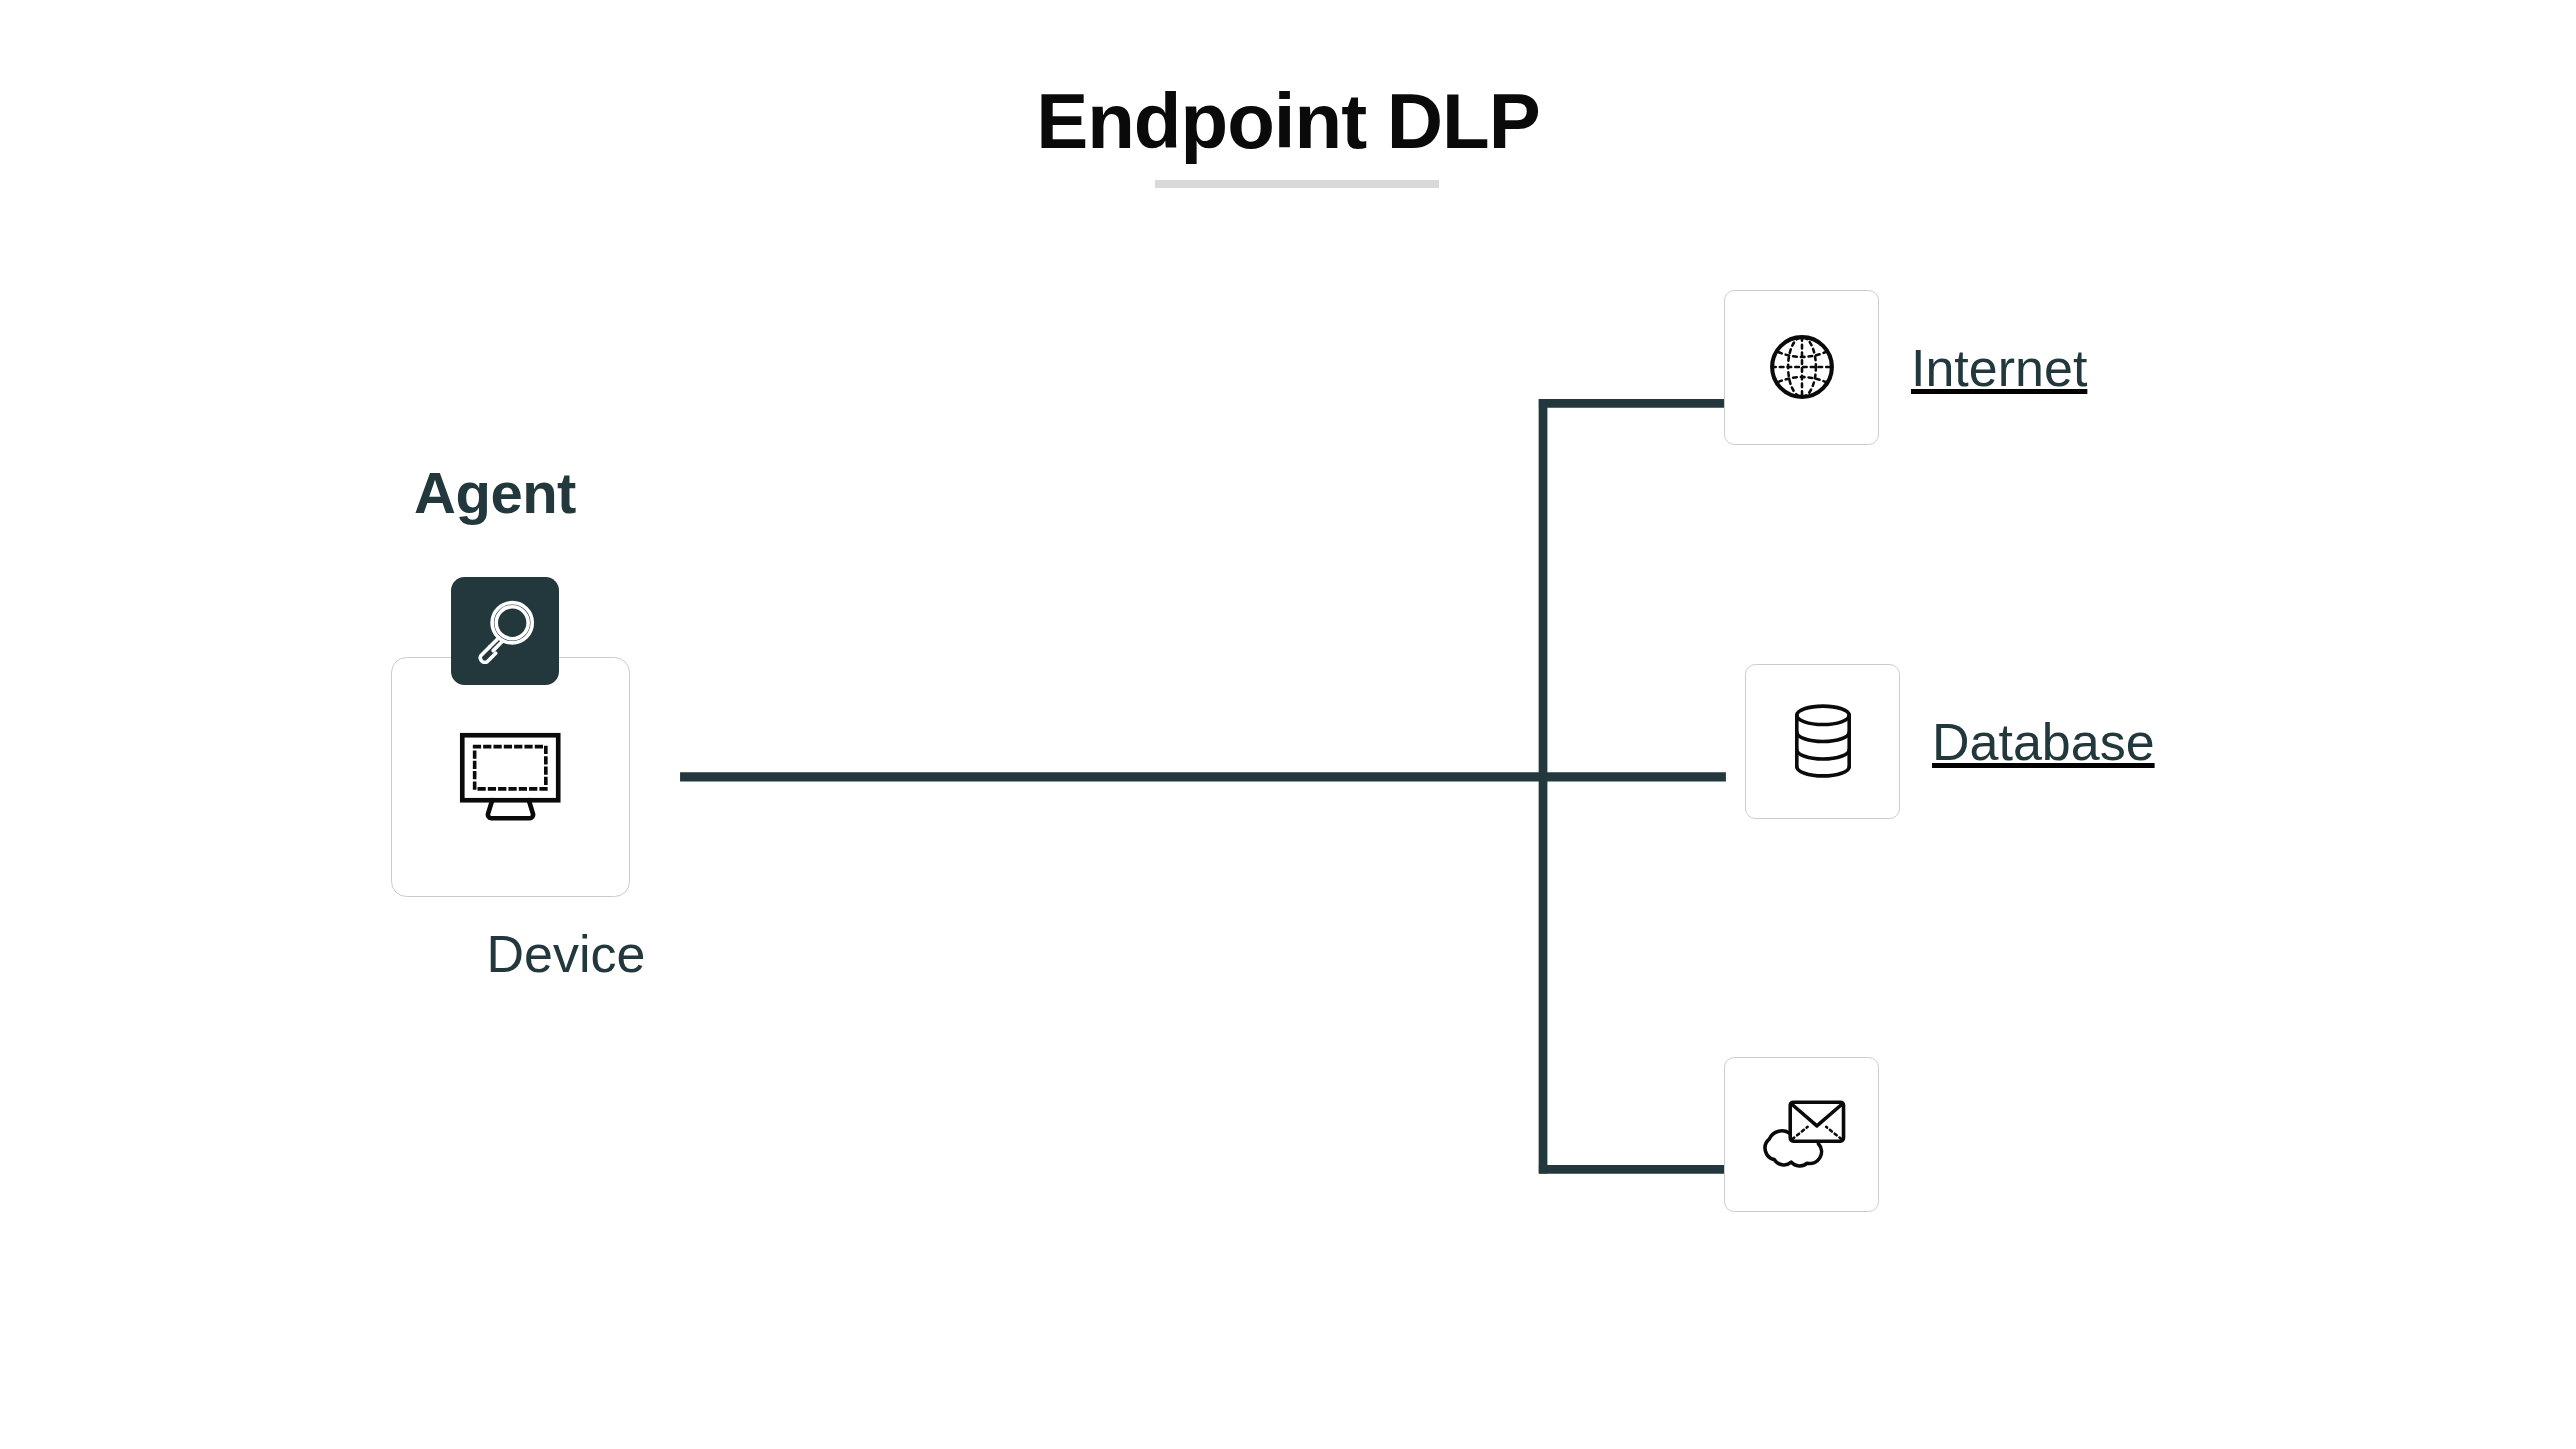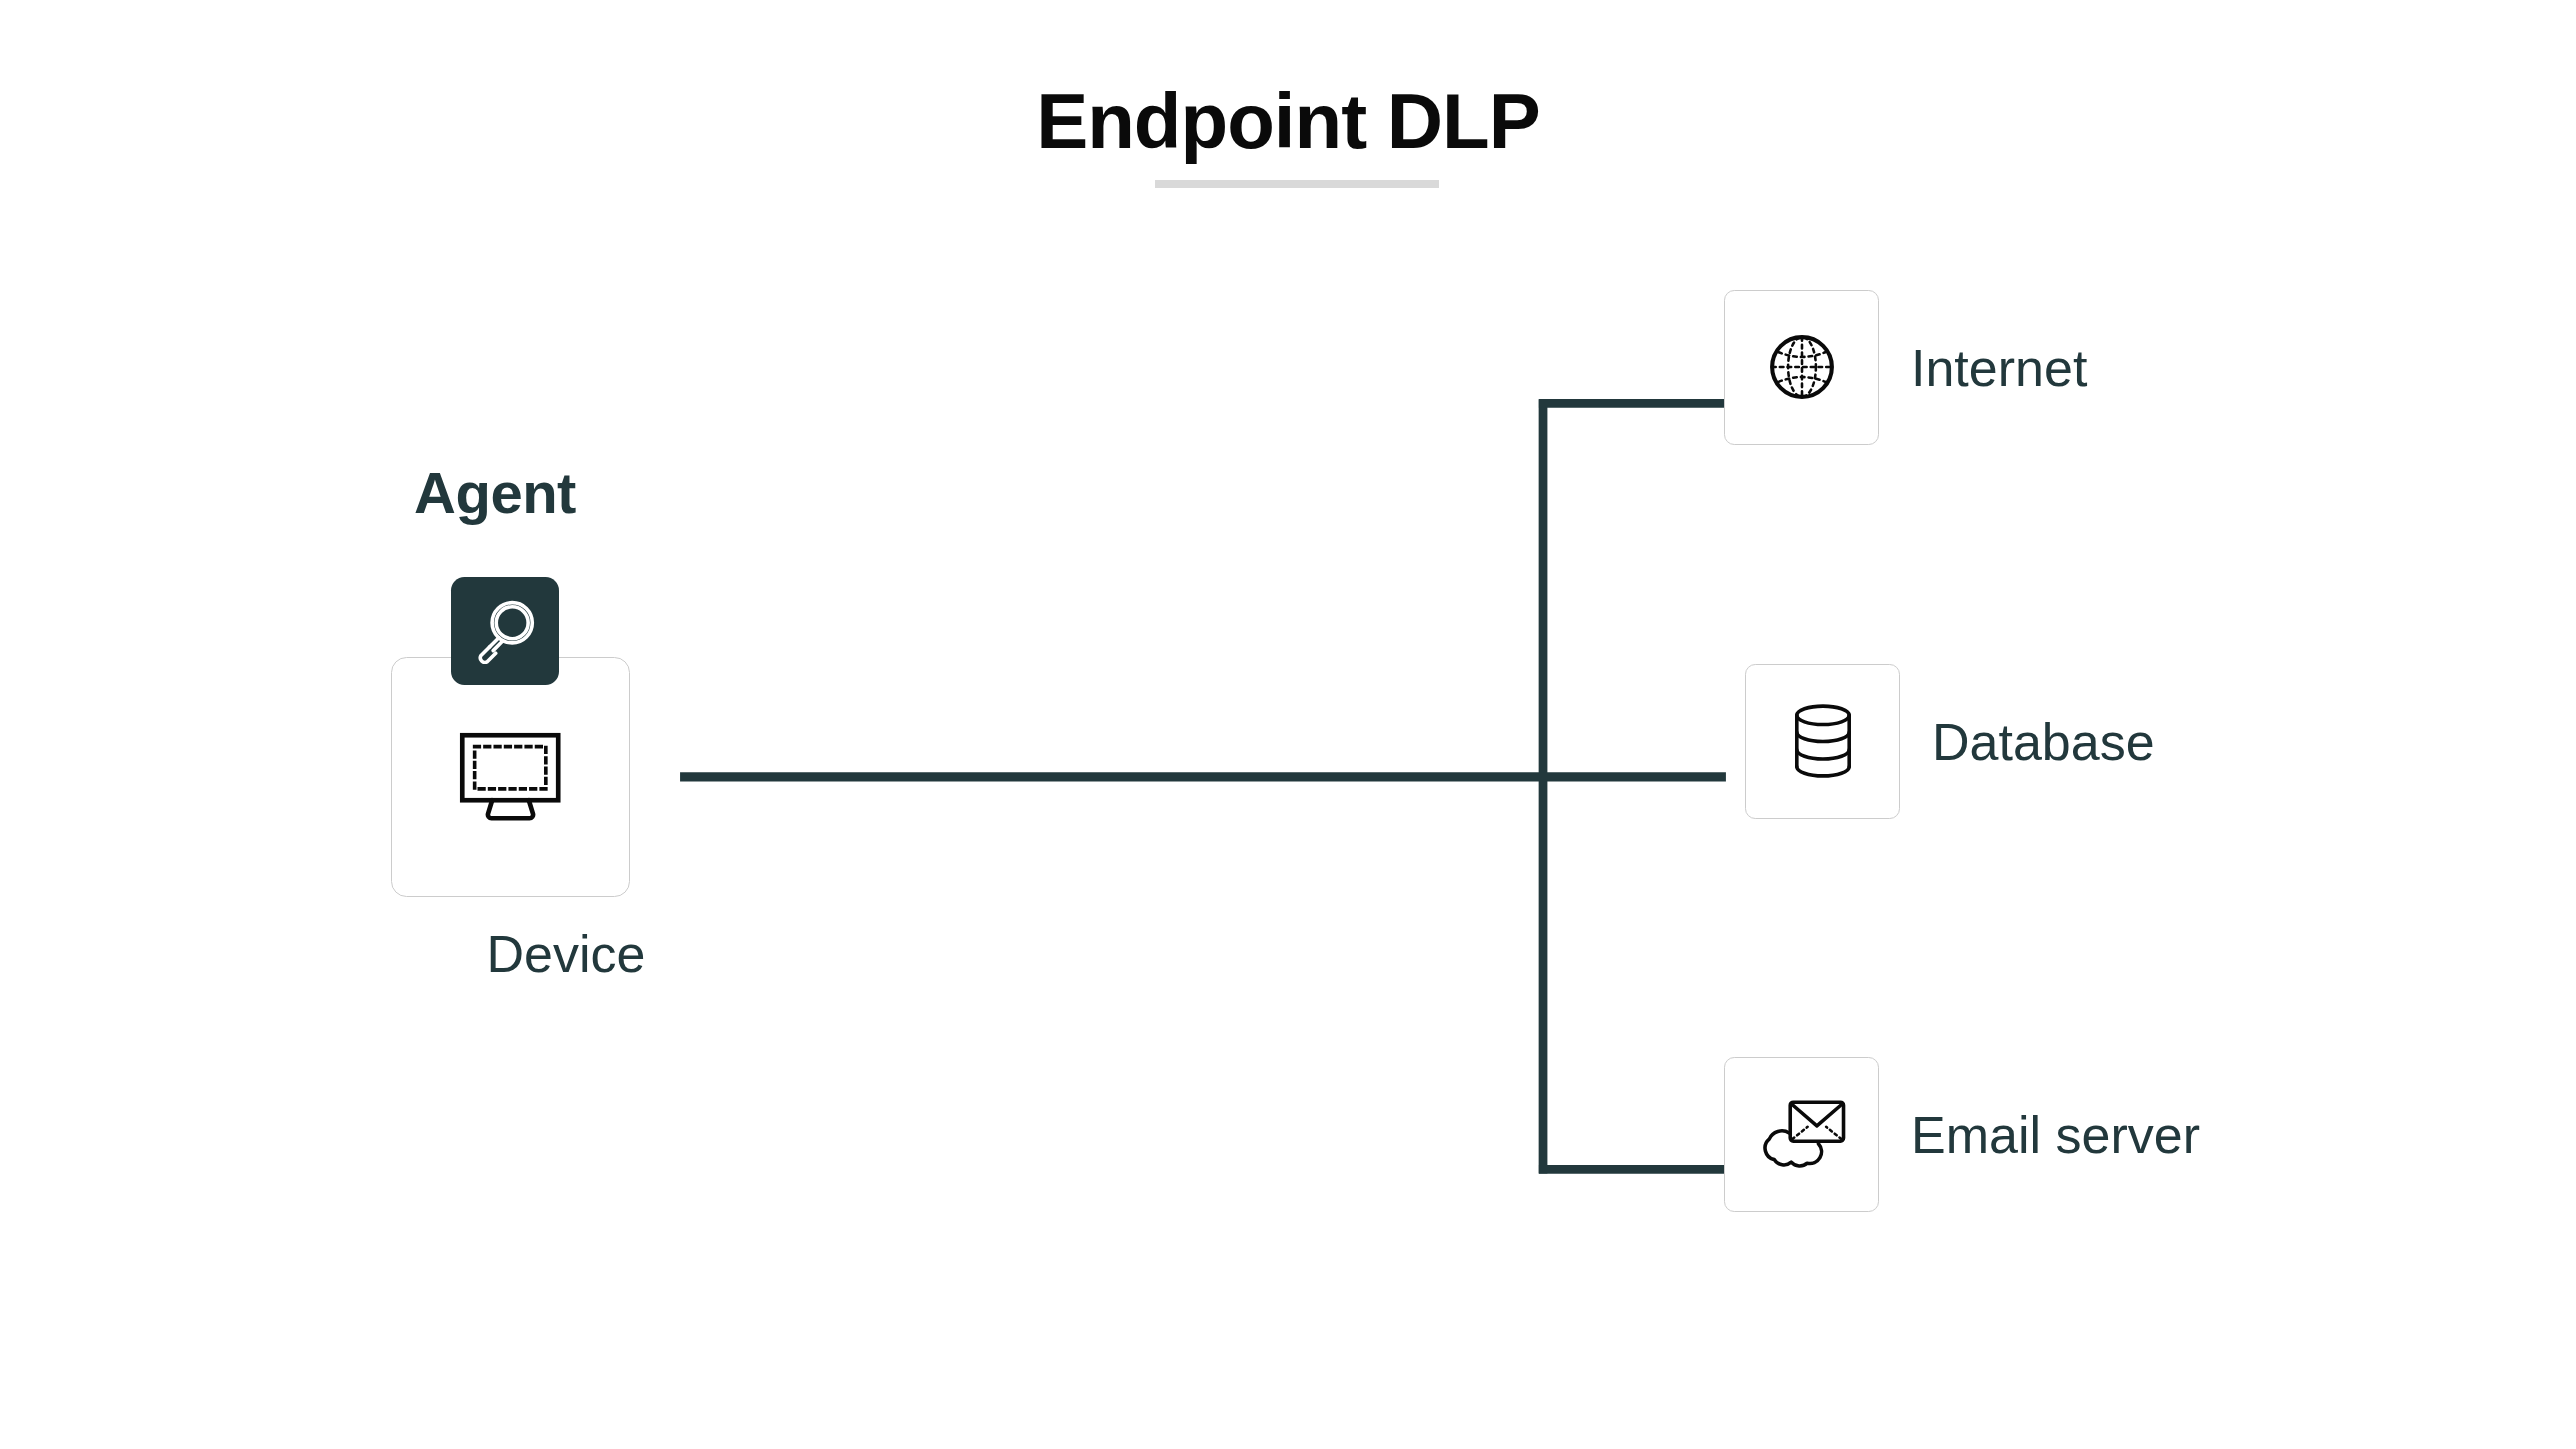--- a/index.html
+++ b/index.html
@@ -106,20 +106,21 @@
     font-weight: 400;
     color: #22383c;
     line-height: 1;
   }
 
   
   .node {
     position: absolute;
     display: flex;
     align-items: center;
+    text-decoration: underline;
   }
   .node-card {
     width: 155px;
     height: 155px;
     box-sizing: border-box;
     background: #ffffff;
     border: 1.5px solid #cccccc;
     border-radius: 10.3px;
     display: flex;
     align-items: center;
@@ -228,15 +229,14 @@
 
         <path d="M64 78
                  a27 27 0 0 0 -39 12
                  a23 23 0 0 0 10 40
                  a22 22 0 0 0 33 5
                  a22 22 0 0 0 31 2
                  a23 23 0 0 0 22 -38"></path>
       </svg>
     </span>
   </div>
-  <div class="node-label">Email server</div>
 </div>
 
 
 </body></html>

